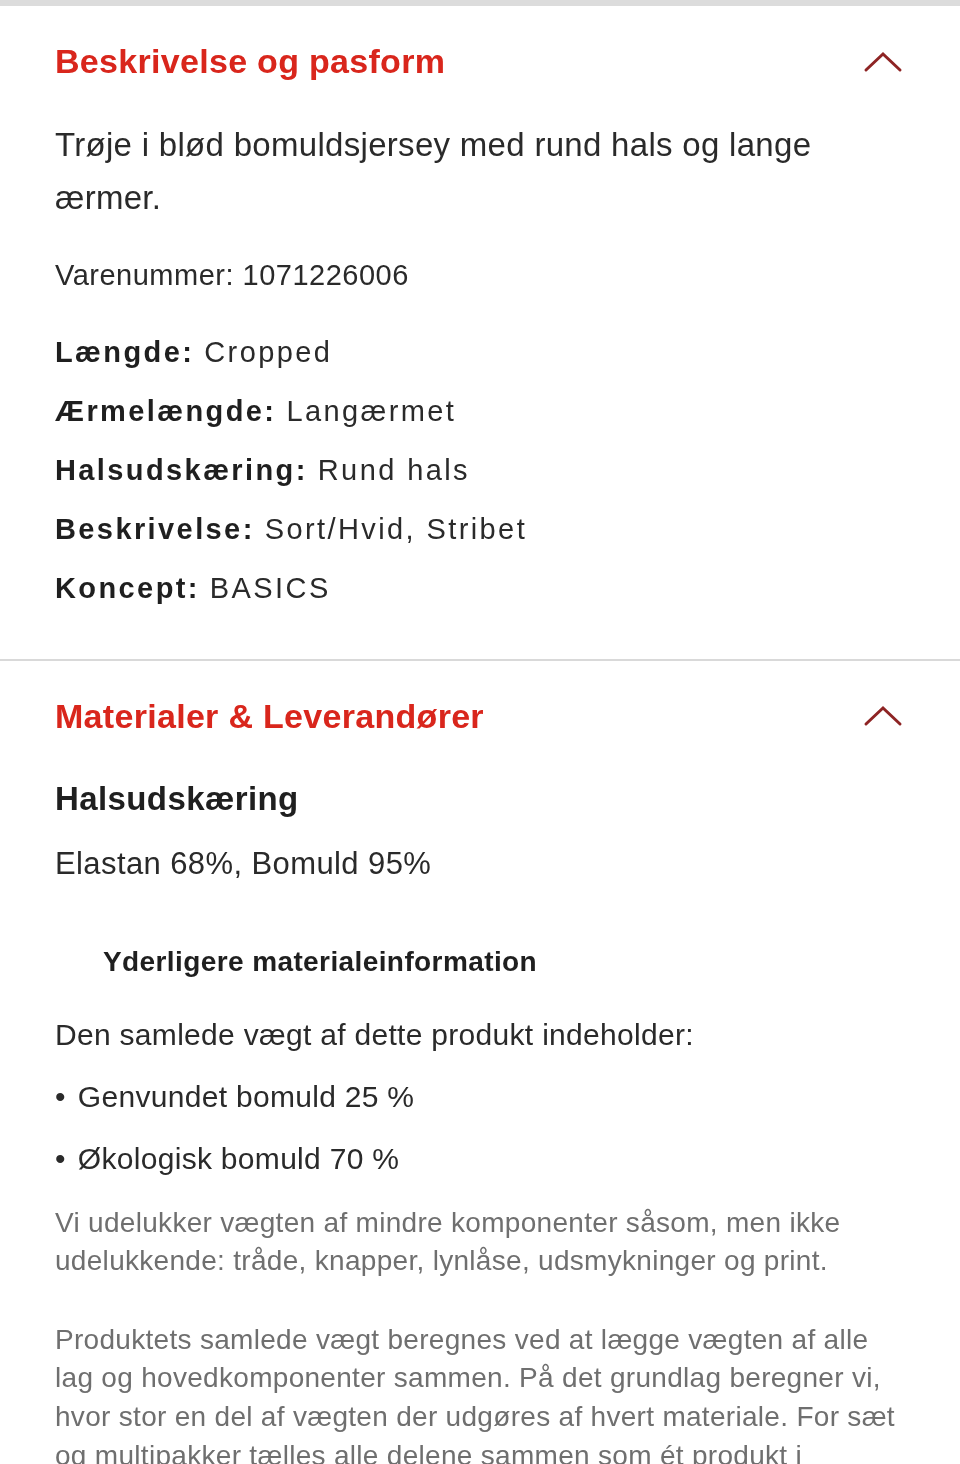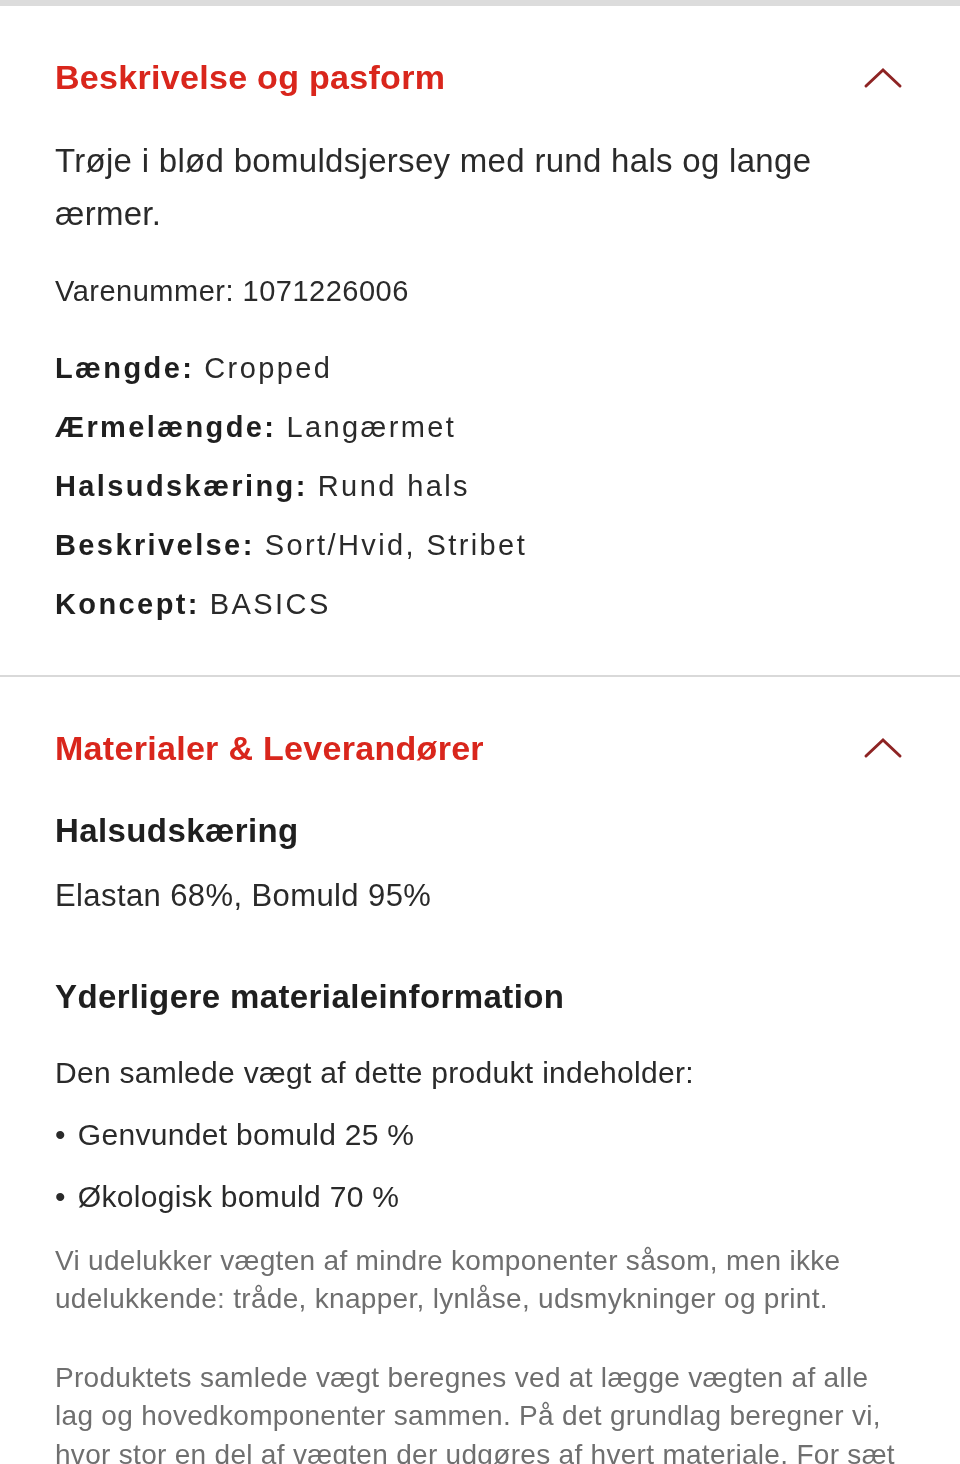--- a/index.html
+++ b/index.html
@@ -14,21 +14,21 @@
   .topbar {
     height: 6px;
     width: 100%;
     background: #dcdcdc;
   }
   .content {
     padding: 0 55px;
   }
   
   .section-header {
-    margin-top: 52px;
+    margin-top: 36px;
     display: flex;
     justify-content: space-between;
     align-items: center;
     cursor: pointer;
   }
   .section-title {
     font-size: 34px;
     font-weight: 700;
     color: #d9261c;
     letter-spacing: 0.3px;
@@ -86,24 +86,25 @@
     letter-spacing: 0.4px;
   }
   .composition {
     margin-top: 28px;
     font-size: 31px;
     letter-spacing: 0.4px;
     color: #2a2a2a;
   }
   .material-heading {
     margin-top: 64px;
-    font-size: 33px;
+    font-size: 28px;
     font-weight: 700;
     color: #1f1f1f;
     letter-spacing: 0.4px;
+    margin-left: 48px;
   }
   .material-intro {
     margin-top: 40px;
     font-size: 30px;
     letter-spacing: 0.3px;
     color: #2a2a2a;
   }
   .bullet-list {
     margin-top: 28px;
   }

